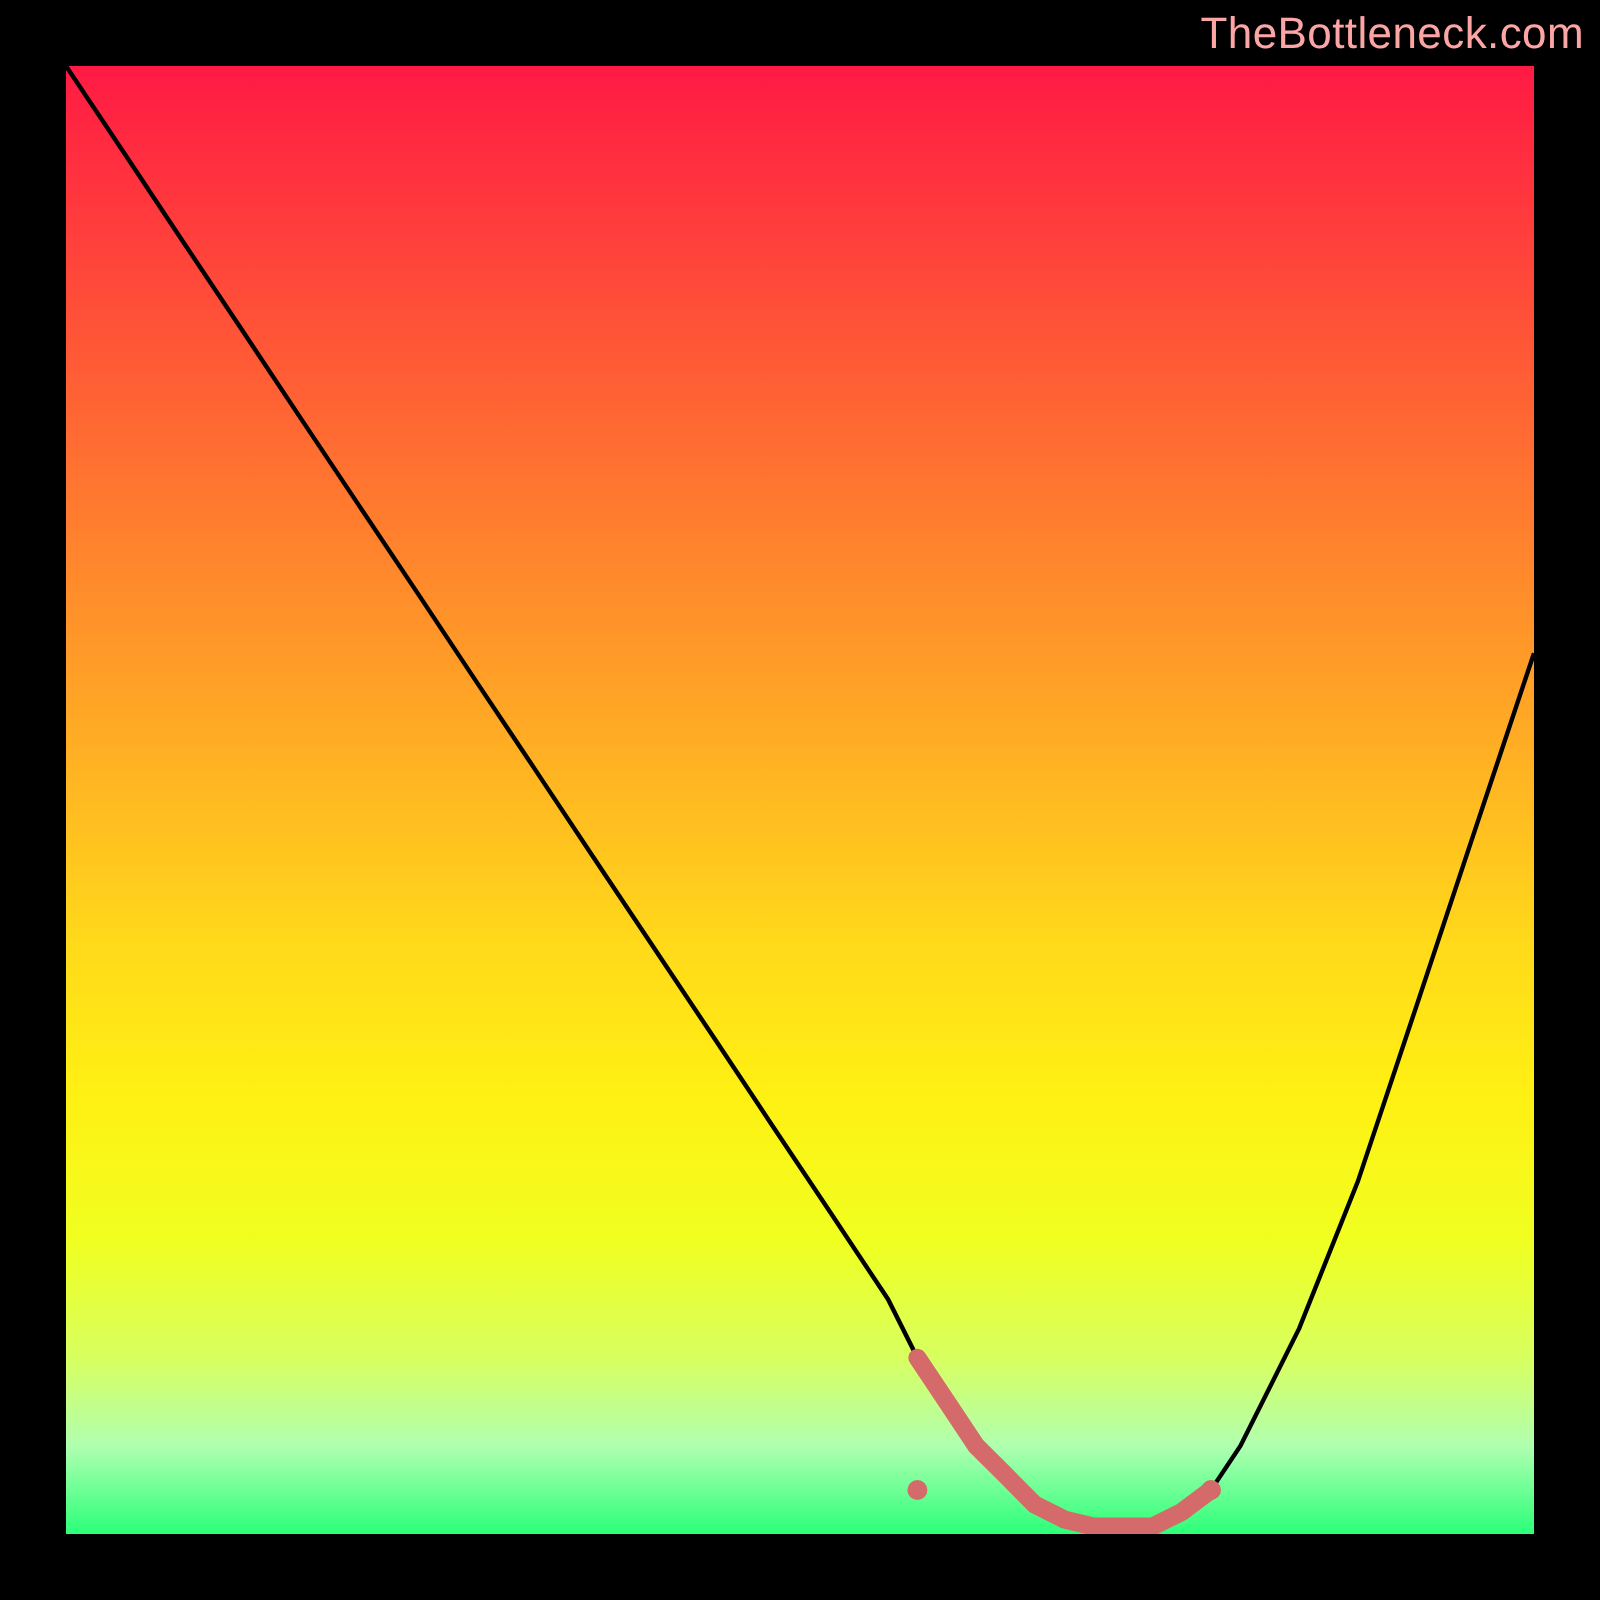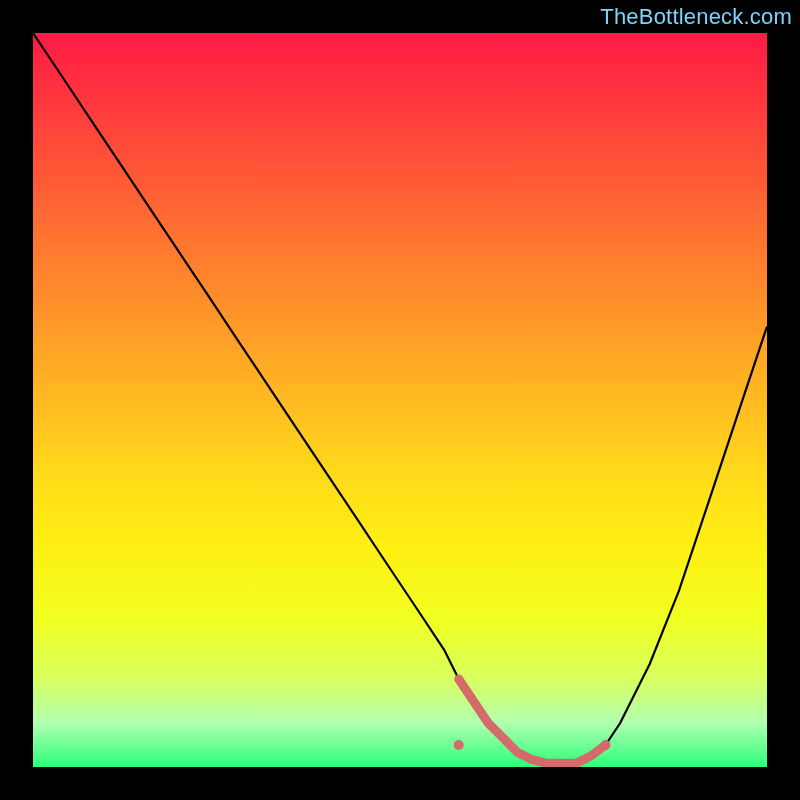--- a/index.html
+++ b/index.html
@@ -35,21 +35,21 @@
       #f0ff20 80%,
       #d8ff60 88%,
       #b0ffb0 94%,
       #2bff7a 100%
     );
   }
   .watermark {
     position: absolute;
     top: 4px;
     right: 8px;
-    color: #7dd3fc;
+    color: #fca5a5;
     font-size: 22px;
     font-weight: 500;
     letter-spacing: 0.2px;
     user-select: none;
   }
   .chart-svg {
     position: absolute;
     left: 33px;
     top: 33px;
     width: 734px;

